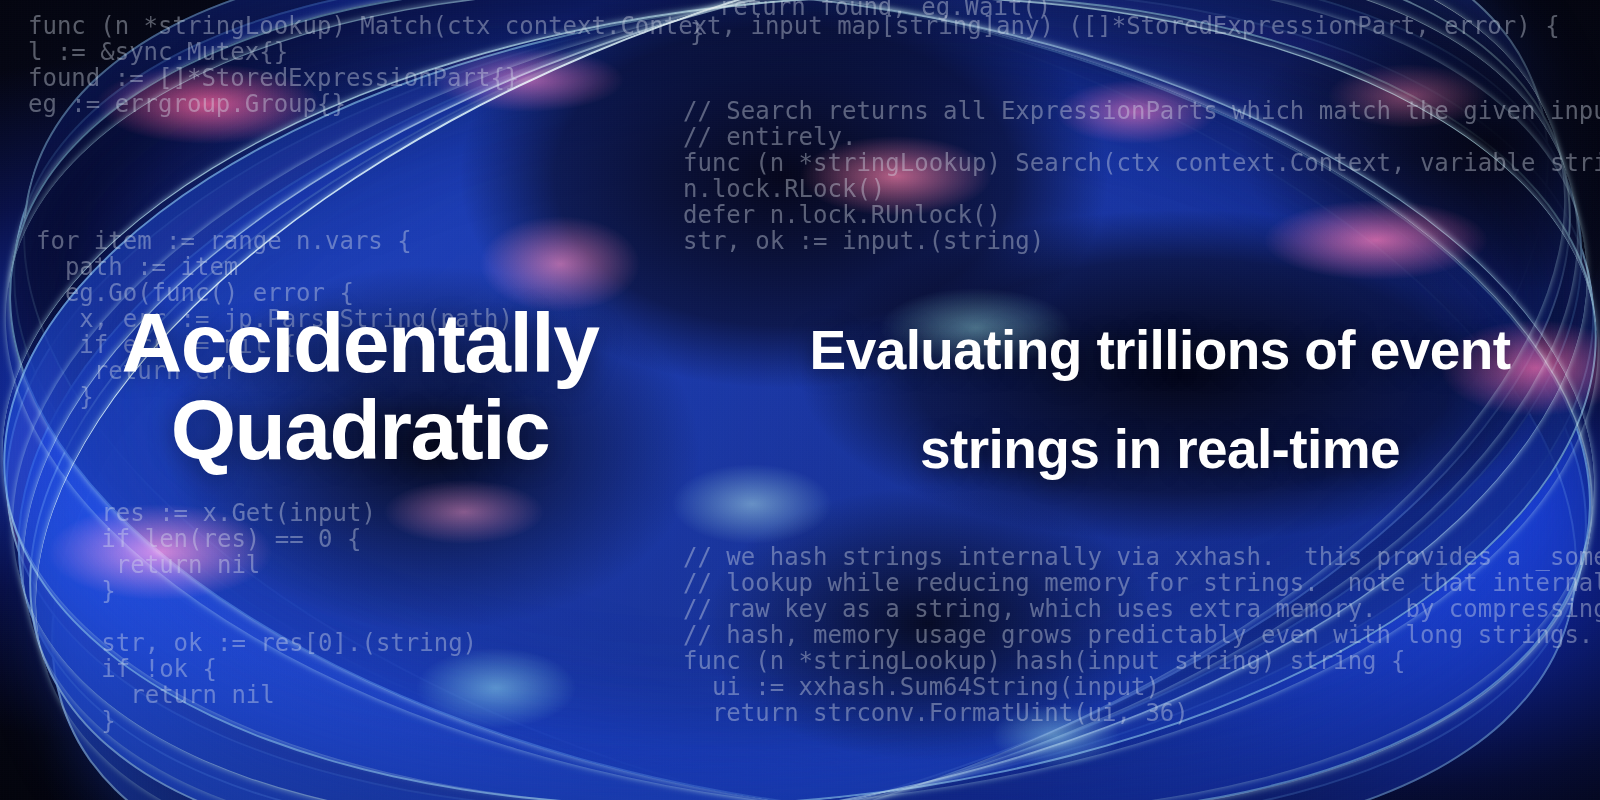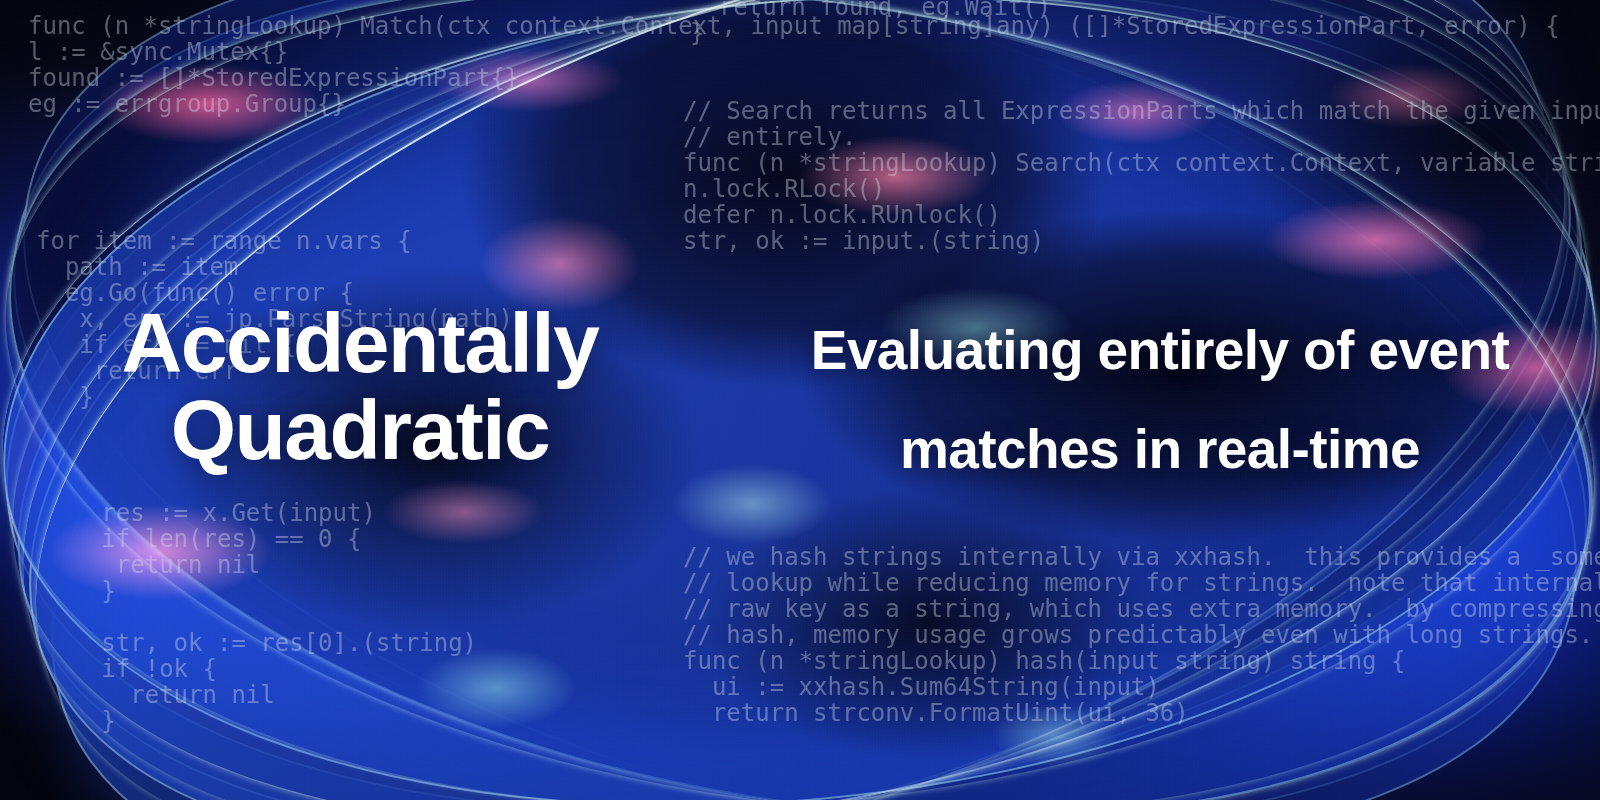--- a/index.html
+++ b/index.html
@@ -261,16 +261,16 @@
 // lookup while reducing memory for strings.  note that internally we store the
 // raw key as a string, which uses extra memory.  by compressing the key into a
 // hash, memory usage grows predictably even with long strings.
 func (n *stringLookup) hash(input string) string {
   ui := xxhash.Sum64String(input)
   return strconv.FormatUint(ui, 36)</div>
   </div>
 
   <div class="hero">
     <h1 id="hero-title">Accidentally Quadratic</h1>
-    <p id="hero-subtitle">Evaluating entirely of event matches in real-time</p>
+    <p id="hero-subtitle">Evaluating trillions of event strings in real-time</p>
   </div>
 
 </div>
 
 </body></html>

